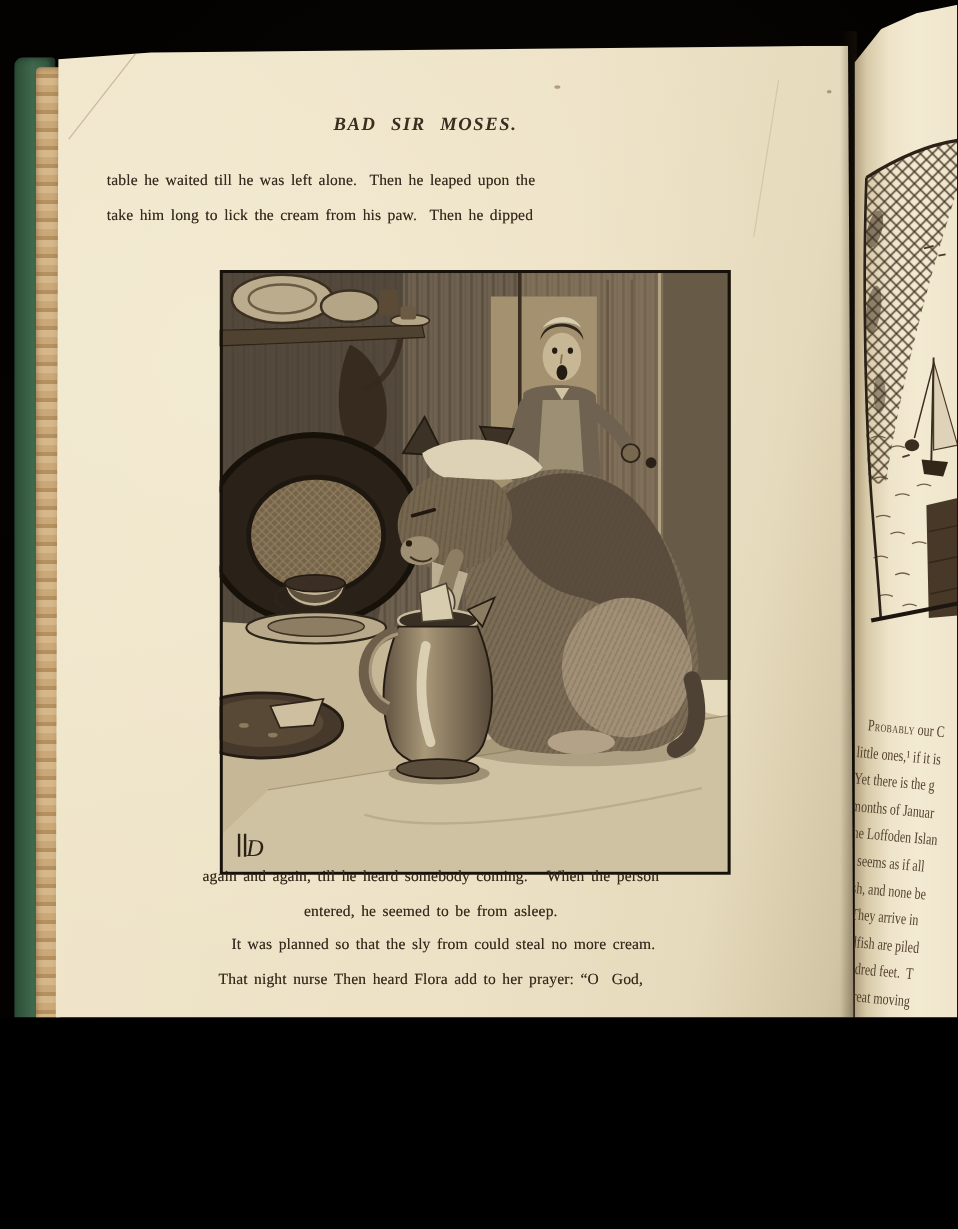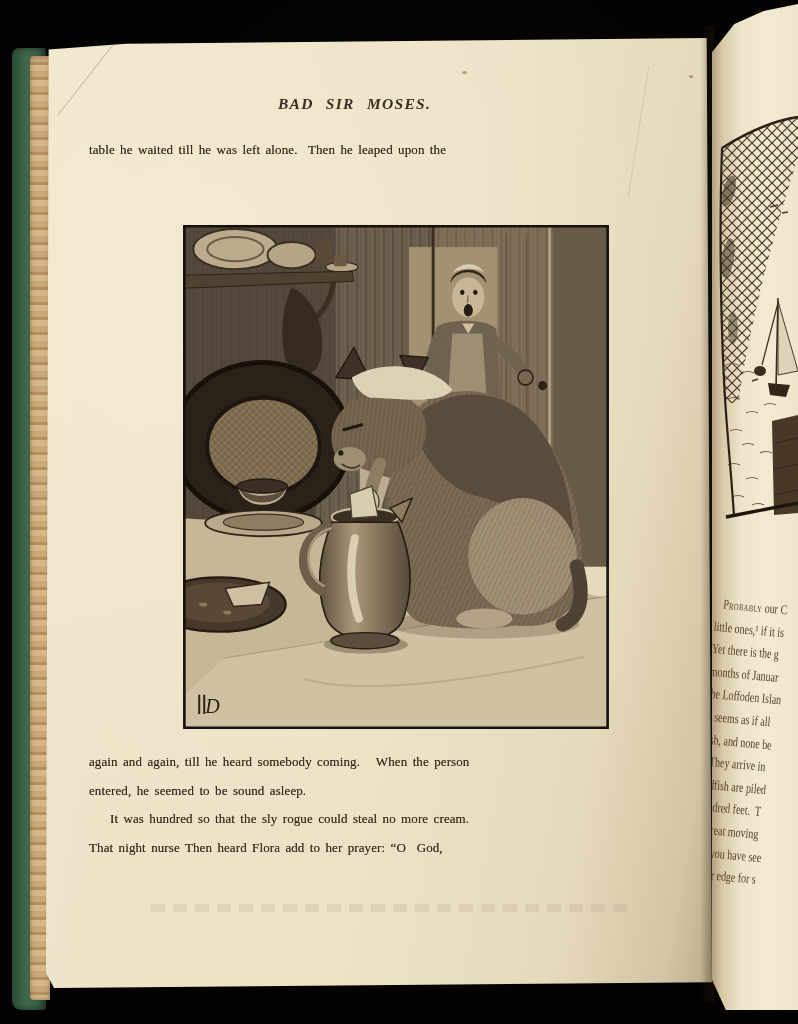--- a/index.html
+++ b/index.html
@@ -1,16 +1,16 @@
 <!DOCTYPE html>
 <html><head>
 <meta charset="utf-8">
 <style>
   html,body{margin:0;padding:0;background:#000;}
-  .scene{position:relative;width:798px;height:1024px;overflow:hidden;
+  .scene{position:relative;width:798px;height:848px;overflow:hidden;
     background:radial-gradient(ellipse at 55% 45%, #0d0a07 0%, #030201 75%);
     font-family:"Liberation Serif","DejaVu Serif",serif;}
 
   
   .cover{position:absolute;left:12px;top:48px;width:34px;height:962px;
     background:linear-gradient(to right,#2c4d36,#40684c 45%,#33563e);
     border-radius:7px 3px 3px 9px;box-shadow:inset -3px 0 6px rgba(0,0,0,.5);}
   .edges{position:absolute;left:30px;top:56px;width:20px;height:944px;
     background:repeating-linear-gradient(to bottom,#caa878 0 6px,#b5905f 6px 9px,#d6b789 9px 15px);
     border-radius:4px 0 0 4px;box-shadow:inset 0 0 5px rgba(90,60,30,.55);}
@@ -27,21 +27,21 @@
 
   .running-head{position:absolute;left:43px;top:57px;width:531px;text-align:center;
     font-style:italic;font-weight:bold;font-size:15.5px;letter-spacing:1.3px;word-spacing:7px;
     color:#3a2e21;}
   .para{position:absolute;left:43px;width:540px;font-size:13px;line-height:28.6px;
     color:#352a1d;letter-spacing:.1px;word-spacing:2px;
     text-shadow:0 0 .4px rgba(40,25,10,.55);}
   .para .line{display:block;white-space:pre;}
   .para .line.indent{padding-left:21px;}
   .top-para{top:98px;}
-  .bottom-para{top:710px;}
+  .bottom-para{top:678px;text-align:center;}
 
   .illo{position:absolute;left:137px;top:187px;width:426px;height:504px;}
   .illo svg{display:block;width:100%;height:100%;}
 
   
   .speck{position:absolute;border-radius:50%;background:rgba(120,86,52,.5);}
   .s1{left:416px;top:33px;width:5px;height:3px;}
   .s2{left:643px;top:37px;width:4px;height:3px;}
   .crease{position:absolute;background:rgba(120,100,70,.35);}
   .c1{left:70px;top:2px;width:1px;height:96px;transform:rotate(38deg);transform-origin:top left;}
@@ -74,20 +74,21 @@
     <div class="crease c1"></div>
     <div class="crease c2"></div>
     <div class="speck s1"></div>
     <div class="speck s2"></div>
     <div class="showthrough"></div>
 
     <div class="running-head">BAD SIR MOSES.</div>
 
     <div class="para top-para">
       <span class="line">table he waited till he was left alone.  Then he leaped upon the</span>
+      <span class="line">take him long to lick the cream from his paw.  Then he dipped</span>
     </div>
 
     <div class="illo">
       <svg viewBox="0 0 424 502">
         <defs>
           <pattern id="g1" width="9" height="60" patternUnits="userSpaceOnUse">
             <rect width="9" height="60" fill="none"></rect>
             <line x1="2" y1="0" x2="2" y2="60" stroke="rgba(42,32,22,.28)" stroke-width="2.2"></line>
             <line x1="6" y1="0" x2="6" y2="60" stroke="rgba(42,32,22,.14)" stroke-width="1.2"></line>
           </pattern>
@@ -218,22 +219,22 @@
           <path d="M16,468 v19 M21,468 v19" stroke="#2b2115" stroke-width="2" fill="none"></path>
           <text x="22" y="486" font-size="20" font-style="italic" fill="#2b2115" font-family="Liberation Serif, DejaVu Serif, serif">D</text>
         </g>
 
         <rect x="1.2" y="1.2" width="421.6" height="499.6" fill="none" stroke="#17110b" stroke-width="2.6"></rect>
       </svg>
     </div>
 
     <div class="para bottom-para">
       <span class="line">again and again, till he heard somebody coming.   When the person</span>
-      <span class="line">entered, he seemed to be sound asleep.</span>
-      <span class="line indent">It was hundred so that the sly rogue could steal no more cream.</span>
+      <span class="line">entered, he seemed to be from asleep.</span>
+      <span class="line indent">It was planned so that the sly from could steal no more cream.</span>
       <span class="line">That night nurse Then heard Flora add to her prayer: “O  God,</span>
     </div>
   </div>
 
   <div class="gutter-shadow"></div>
 
   <div class="page-right">
     <div class="right-illo">
       <svg viewBox="0 0 86 412">
         <defs>

